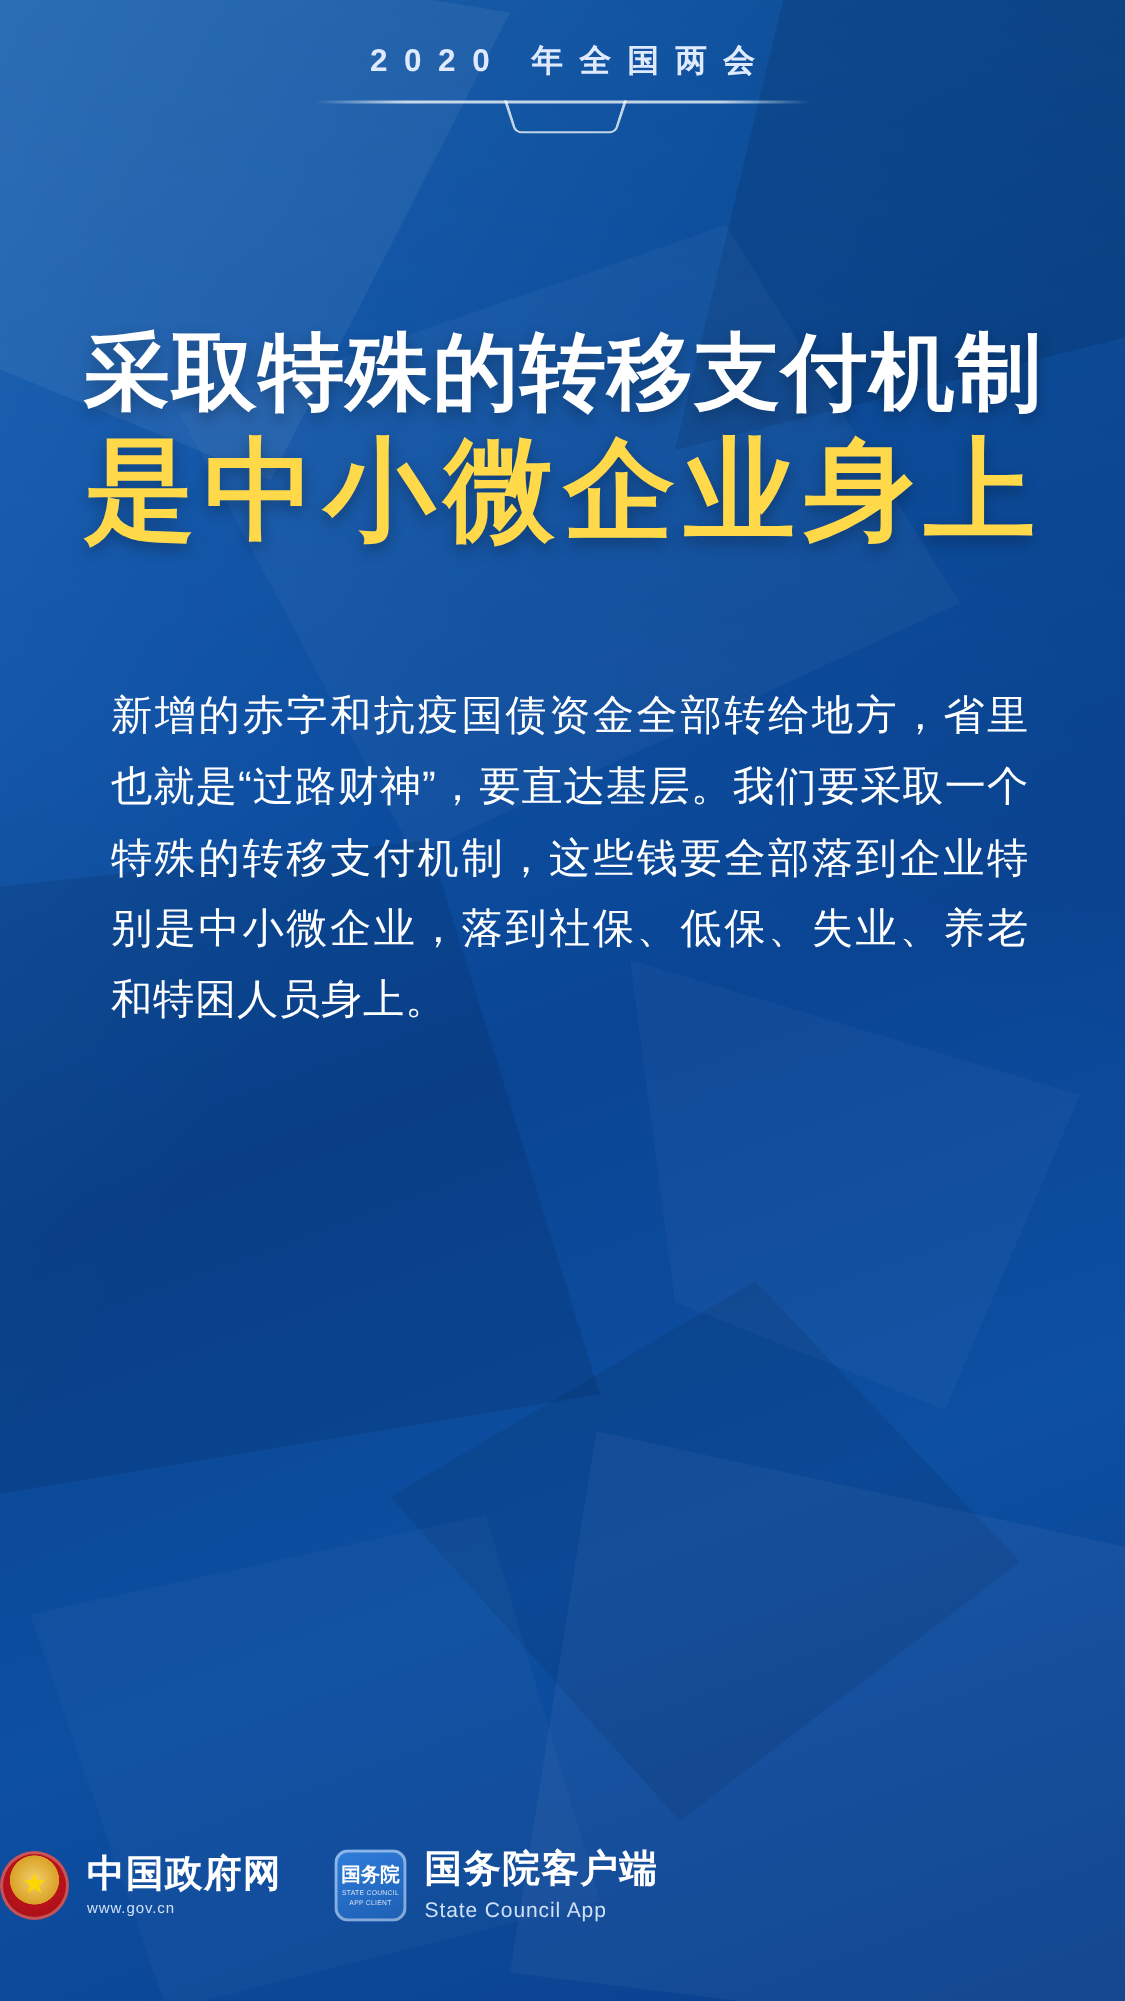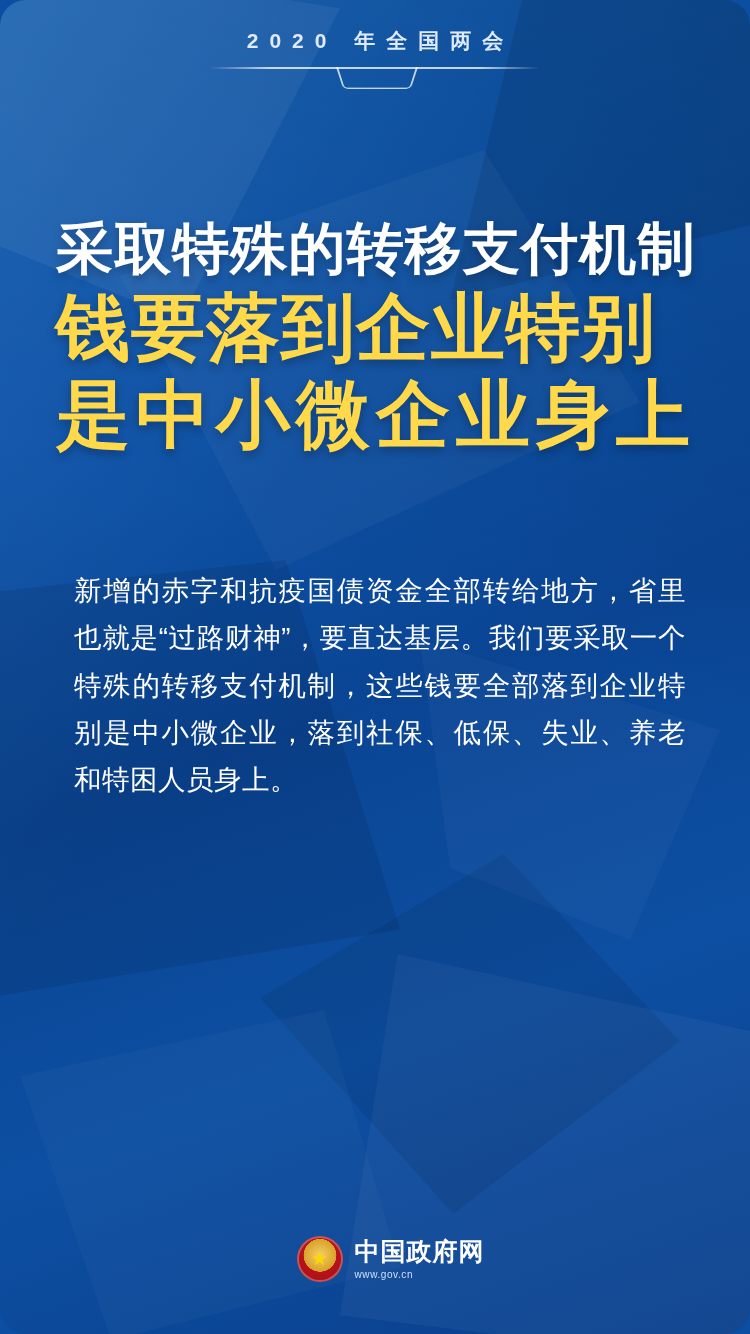--- a/index.html
+++ b/index.html
@@ -10,21 +10,20 @@
     overflow: hidden;
   }
   #poster {
     position: relative;
     width: 750px; height: 1334px;
     background:
       linear-gradient(118deg, rgba(255,255,255,0.055) 0%, rgba(255,255,255,0) 38%),
       linear-gradient(200deg, rgba(0,0,0,0.16) 0%, rgba(0,0,0,0) 45%),
       linear-gradient(160deg, #1466c0 0%, #0f57ae 22%, #0a4594 52%, #0d4fa2 74%, #0a3f8c 100%);
     overflow: hidden;
-    border-radius: 26px;
   }
   
   .facet { position: absolute; pointer-events: none; }
   .f1 { top:-60px; left:-80px; width:420px; height:380px;
         background: rgba(255,255,255,0.06);
         clip-path: polygon(0% 0%, 100% 18%, 62% 100%, 0% 72%); }
   .f2 { top:0px; right:-60px; width:360px; height:300px;
         background: rgba(0,0,0,0.10);
         clip-path: polygon(20% 0%, 100% 0%, 100% 70%, 0% 100%); }
   .f3 { top:150px; left:120px; width:520px; height:420px;
@@ -118,39 +117,38 @@
     color: #ffd94a;
     font-size: 74px;
     margin-bottom: 10px;
   }
   .hl-3 { letter-spacing: 6px; margin-top: 13px; }
 
   
   .body-copy {
     position: relative;
     z-index: 3;
-    margin-top: 115px;
+    margin-top: 88px;
     padding: 0 64px 0 74px;
     color: #ffffff;
     font-size: 27.5px;
     line-height: 1.72;
     letter-spacing: 0.5px;
     text-align: justify;
   }
 
   
   .footer {
     position: absolute;
     left: 0; right: 0; bottom: 52px;
     z-index: 3;
     display: flex;
-    justify-content: center;
+    justify-content: flex-start;
     align-items: center;
     gap: 35px;
-    padding-left: 31px;
   }
   .brand { display: flex; align-items: center; gap: 12px; }
   .emblem {
     width: 46px; height: 46px;
     border-radius: 50%;
     background: radial-gradient(circle at 50% 42%, #f2cf6a 0%, #d9a227 46%, #b9121b 47%, #9c0f16 100%);
     box-shadow: inset 0 0 0 2px rgba(255,255,255,0.28);
     position: relative;
     flex: none;
   }
@@ -194,31 +192,41 @@
   <div class="facet f7"></div>
   <div class="facet f8"></div>
 
   <div class="header">
     <div class="header-kicker">2020 年全国两会</div>
     <div class="header-rule"></div>
   </div>
 
   <div class="headline">
     <div class="hl-line hl-1">采取特殊的转移支付机制</div>
-    <div class="hl-line hl-2">钱要落到企业特别</div>
     <div class="hl-line hl-3">是中小微企业身上</div>
   </div>
 
   <div class="body-copy">新增的赤字和抗疫国债资金全部转给地方，省里也就是“过路财神”，要直达基层。我们要采取一个特殊的转移支付机制，这些钱要全部落到企业特别是中小微企业，落到社保、低保、失业、养老和特困人员身上。</div>
 
   <div class="footer">
 
     <div class="brand">
       <div class="emblem"></div>
       <div class="brand-text">
         <div class="brand-name">中国政府网</div>
         <div class="brand-sub">www.gov.cn</div>
       </div>
     </div>
 
+    <div class="brand">
+      <div class="sc-mark">
+        <div class="sc-mark-cn">国务院</div>
+        <div class="sc-mark-en">STATE COUNCIL</div>
+        <div class="sc-mark-en">APP CLIENT</div>
+      </div>
+      <div class="brand-text">
+        <div class="brand-name">国务院客户端</div>
+        <div class="brand-sub-en">State Council App</div>
+      </div>
+    </div>
 
   </div>
 </div>
 
 </body></html>

